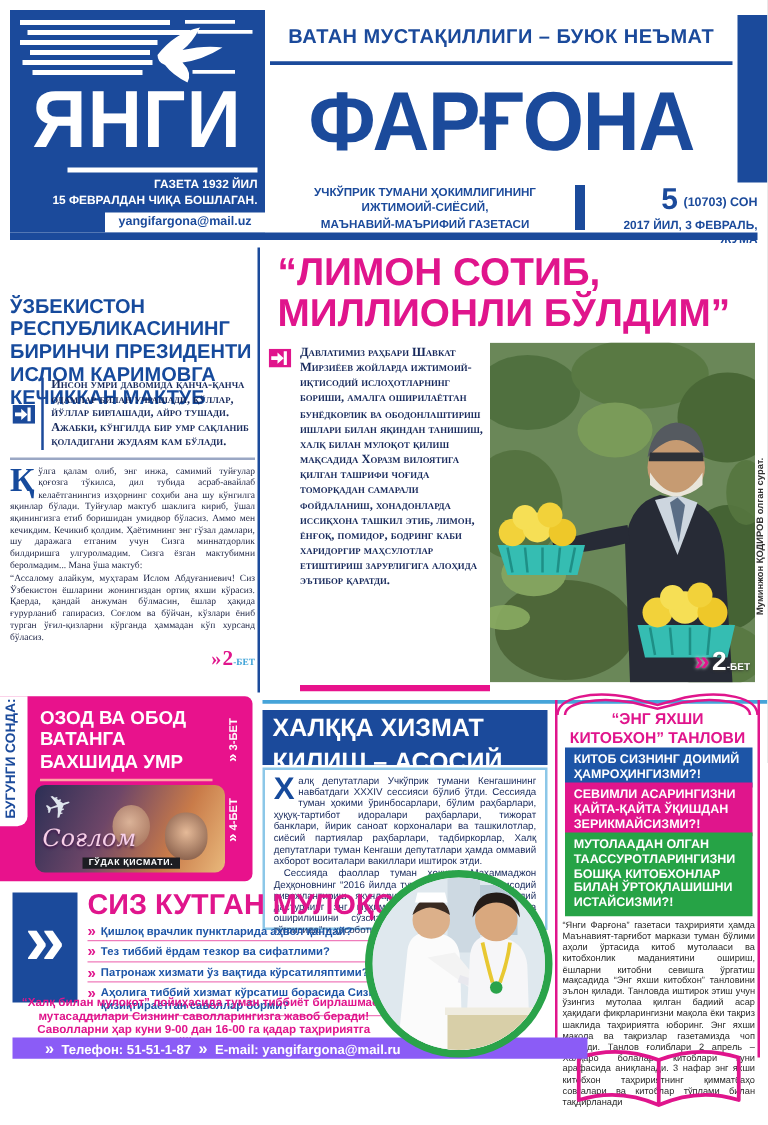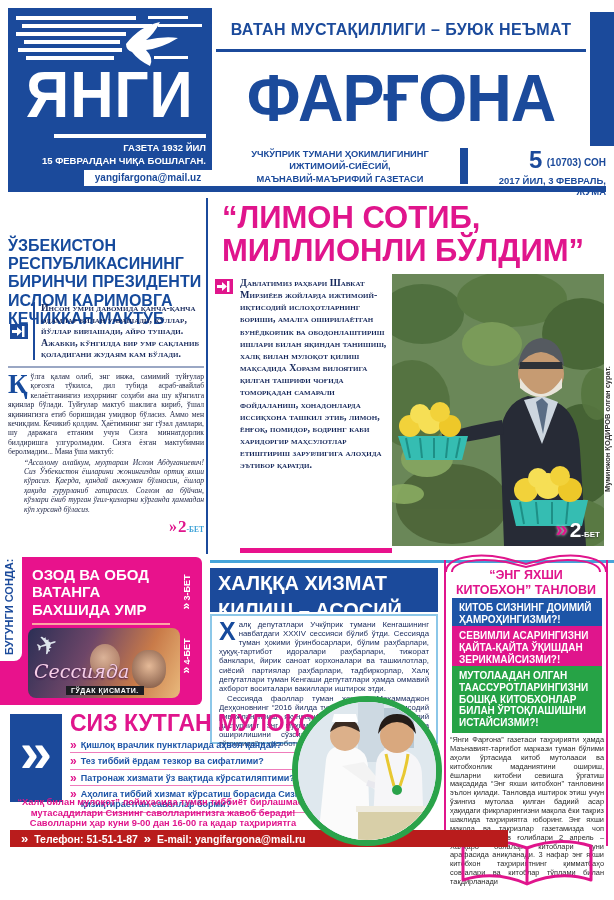--- a/index.html
+++ b/index.html
@@ -35,21 +35,21 @@
   .l-head{left:8px;top:201px;width:197px;color:#164a9c;font-weight:bold;font-size:16px;line-height:1.14;margin-top:36px;}
   .l-lead{left:10px;top:302px;width:192px;display:flex;align-items:center;}
   .lead-ico{flex:0 0 18px;margin-right:5px;margin-top:2px;}
   .l-lead-text{border-left:2px solid #1b4a9b;padding-left:6px;
                font-family:"Liberation Serif",serif;font-variant:small-caps;font-weight:bold;
                font-size:9.8px;line-height:11.6px;color:#17295c;}
   .l-hr{left:8px;top:366px;width:196px;height:2px;background:#9aa7c4;}
   .l-body{left:8px;top:372px;width:196px;font-family:"Liberation Serif",serif;font-size:7.6px;
           line-height:1.24;color:#1a2142;text-align:justify;}
   .dropcap{float:left;font-weight:bold;color:#164a9c;font-size:27px;line-height:24px;margin:0 3px 0 0;}
-  .l-quote{font-style:italic;margin-top:1px;margin-left:16px;}
+  .l-quote{margin-top:1px;}
   .jump{display:flex;justify-content:flex-end;align-items:baseline;margin-top:2px;}
   .jump .chev{color:#e0158c;font-weight:bold;font-size:16px;line-height:12px;margin-right:1px;}
   .jump .num{color:#e0158c;font-weight:bold;font-size:17px;}
   .jump .suf{color:#39a0d6;font-weight:bold;font-size:7.5px;}
 
   
   .pink-panel{left:0;top:557px;width:202px;height:148px;background:#e8128c;border-radius:0 6px 6px 0;}
   .panel-label{position:absolute;left:0;top:0;width:22px;height:104px;background:#fff;
                border-radius:0 0 8px 0;}
   .panel-label span{position:absolute;left:3px;top:98px;transform:rotate(-90deg);transform-origin:top left;
@@ -113,22 +113,22 @@
   .d-chevbox{left:10px;top:714px;width:52px;height:88px;background:#1b4a9b;color:#fff;
              text-align:center;font-weight:bold;font-size:58px;line-height:76px;}
   .d-head{left:70px;top:710px;width:330px;color:#e0158c;font-weight:bold;font-size:23px;}
   .d-list{left:70px;top:740px;width:242px;}
   .d-row{display:flex;align-items:flex-start;border-bottom:1px solid #ef7cbb;
          padding-bottom:2px;margin-bottom:3px;}
   .d-row .chev{color:#e0158c;font-weight:bold;font-size:12px;line-height:10px;margin:0 4px 0 0;}
   .d-row .q{color:#1d55a7;font-weight:bold;font-size:9px;line-height:1.15;}
   .d-note{left:12px;top:797px;width:302px;text-align:center;color:#e0158c;font-weight:bold;
           font-size:9.3px;line-height:10.6px;}
-  .d-bar{left:10px;top:830px;width:498px;height:17px;background:#b91c1c;color:#fff;font-weight:bold;
-         font-size:10.5px;line-height:17px;padding-left:8px;box-sizing:border-box;}
+  .d-bar{left:10px;top:830px;width:460px;height:17px;background:#8b5cf6;color:#fff;font-weight:bold;
+         font-size:10.5px;line-height:17px;padding-left:23px;box-sizing:border-box;}
   .d-bar .chev{color:#fff;font-size:13px;margin:0 3px;}
   .nurse-circle{left:292px;top:696px;width:138px;height:138px;border:6px solid #2aa34a;border-radius:50%;
                 overflow:hidden;background:#e8eef2;}
 </style>
 </head>
 <body>
 
 <div id="page">
 
   <div class="abs hdr-left">
@@ -205,21 +205,21 @@
     </div>
     <div class="panel-head">ОЗОД ВА ОБОД ВАТАНГА БАХШИДА УМР</div>
     <div class="vjump" style="left:168px;top:28px;">
       <span class="chev">»</span>
       <span>3-БЕТ</span>
     </div>
     <div class="movie-card">
       <div class="movie-plane">✈</div>
       <div class="movie-face1"></div>
       <div class="movie-face2"></div>
-      <div class="movie-title">Сессияда</div>
+      <div class="movie-title">Соғлом</div>
       <div class="movie-sub">ГЎДАК ҚИСМАТИ.</div>
     </div>
     <div class="vjump" style="left:168px;top:92px;">
       <span class="chev">»</span>
       <span>4-БЕТ</span>
     </div>
   </div>
 
   <div class="abs m-head">
     <div>“ЛИМОН СОТИБ,</div>

